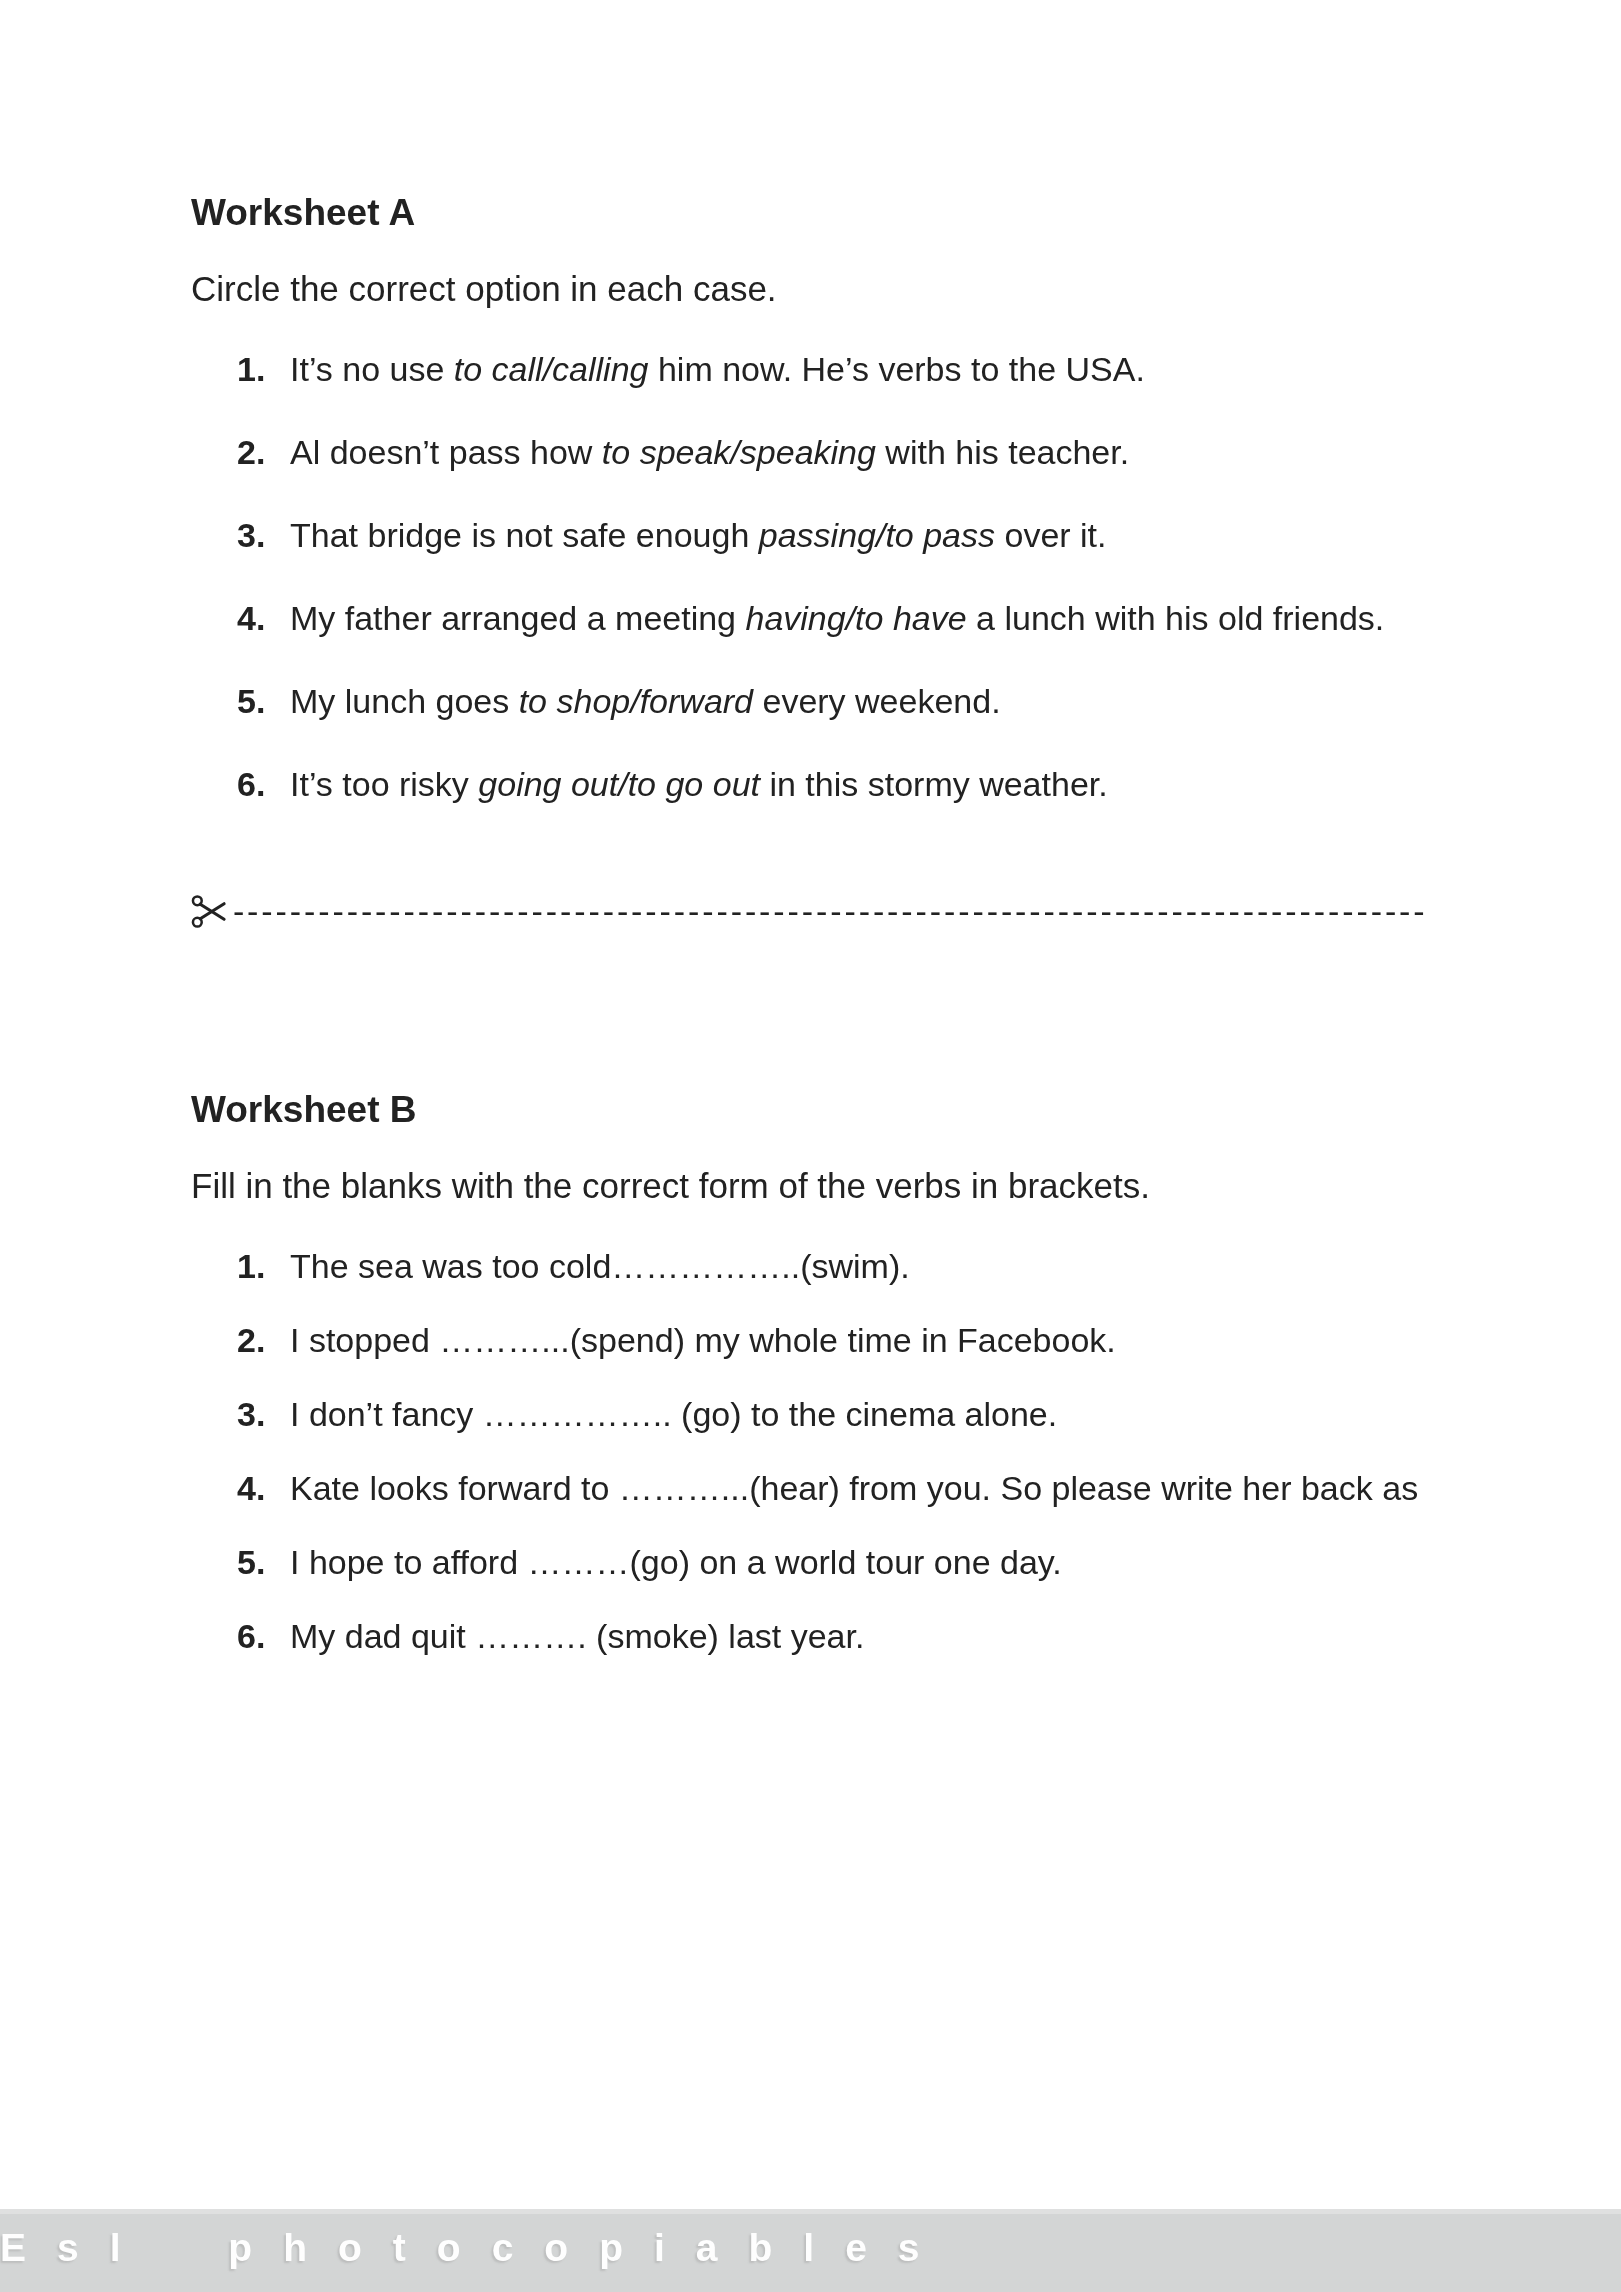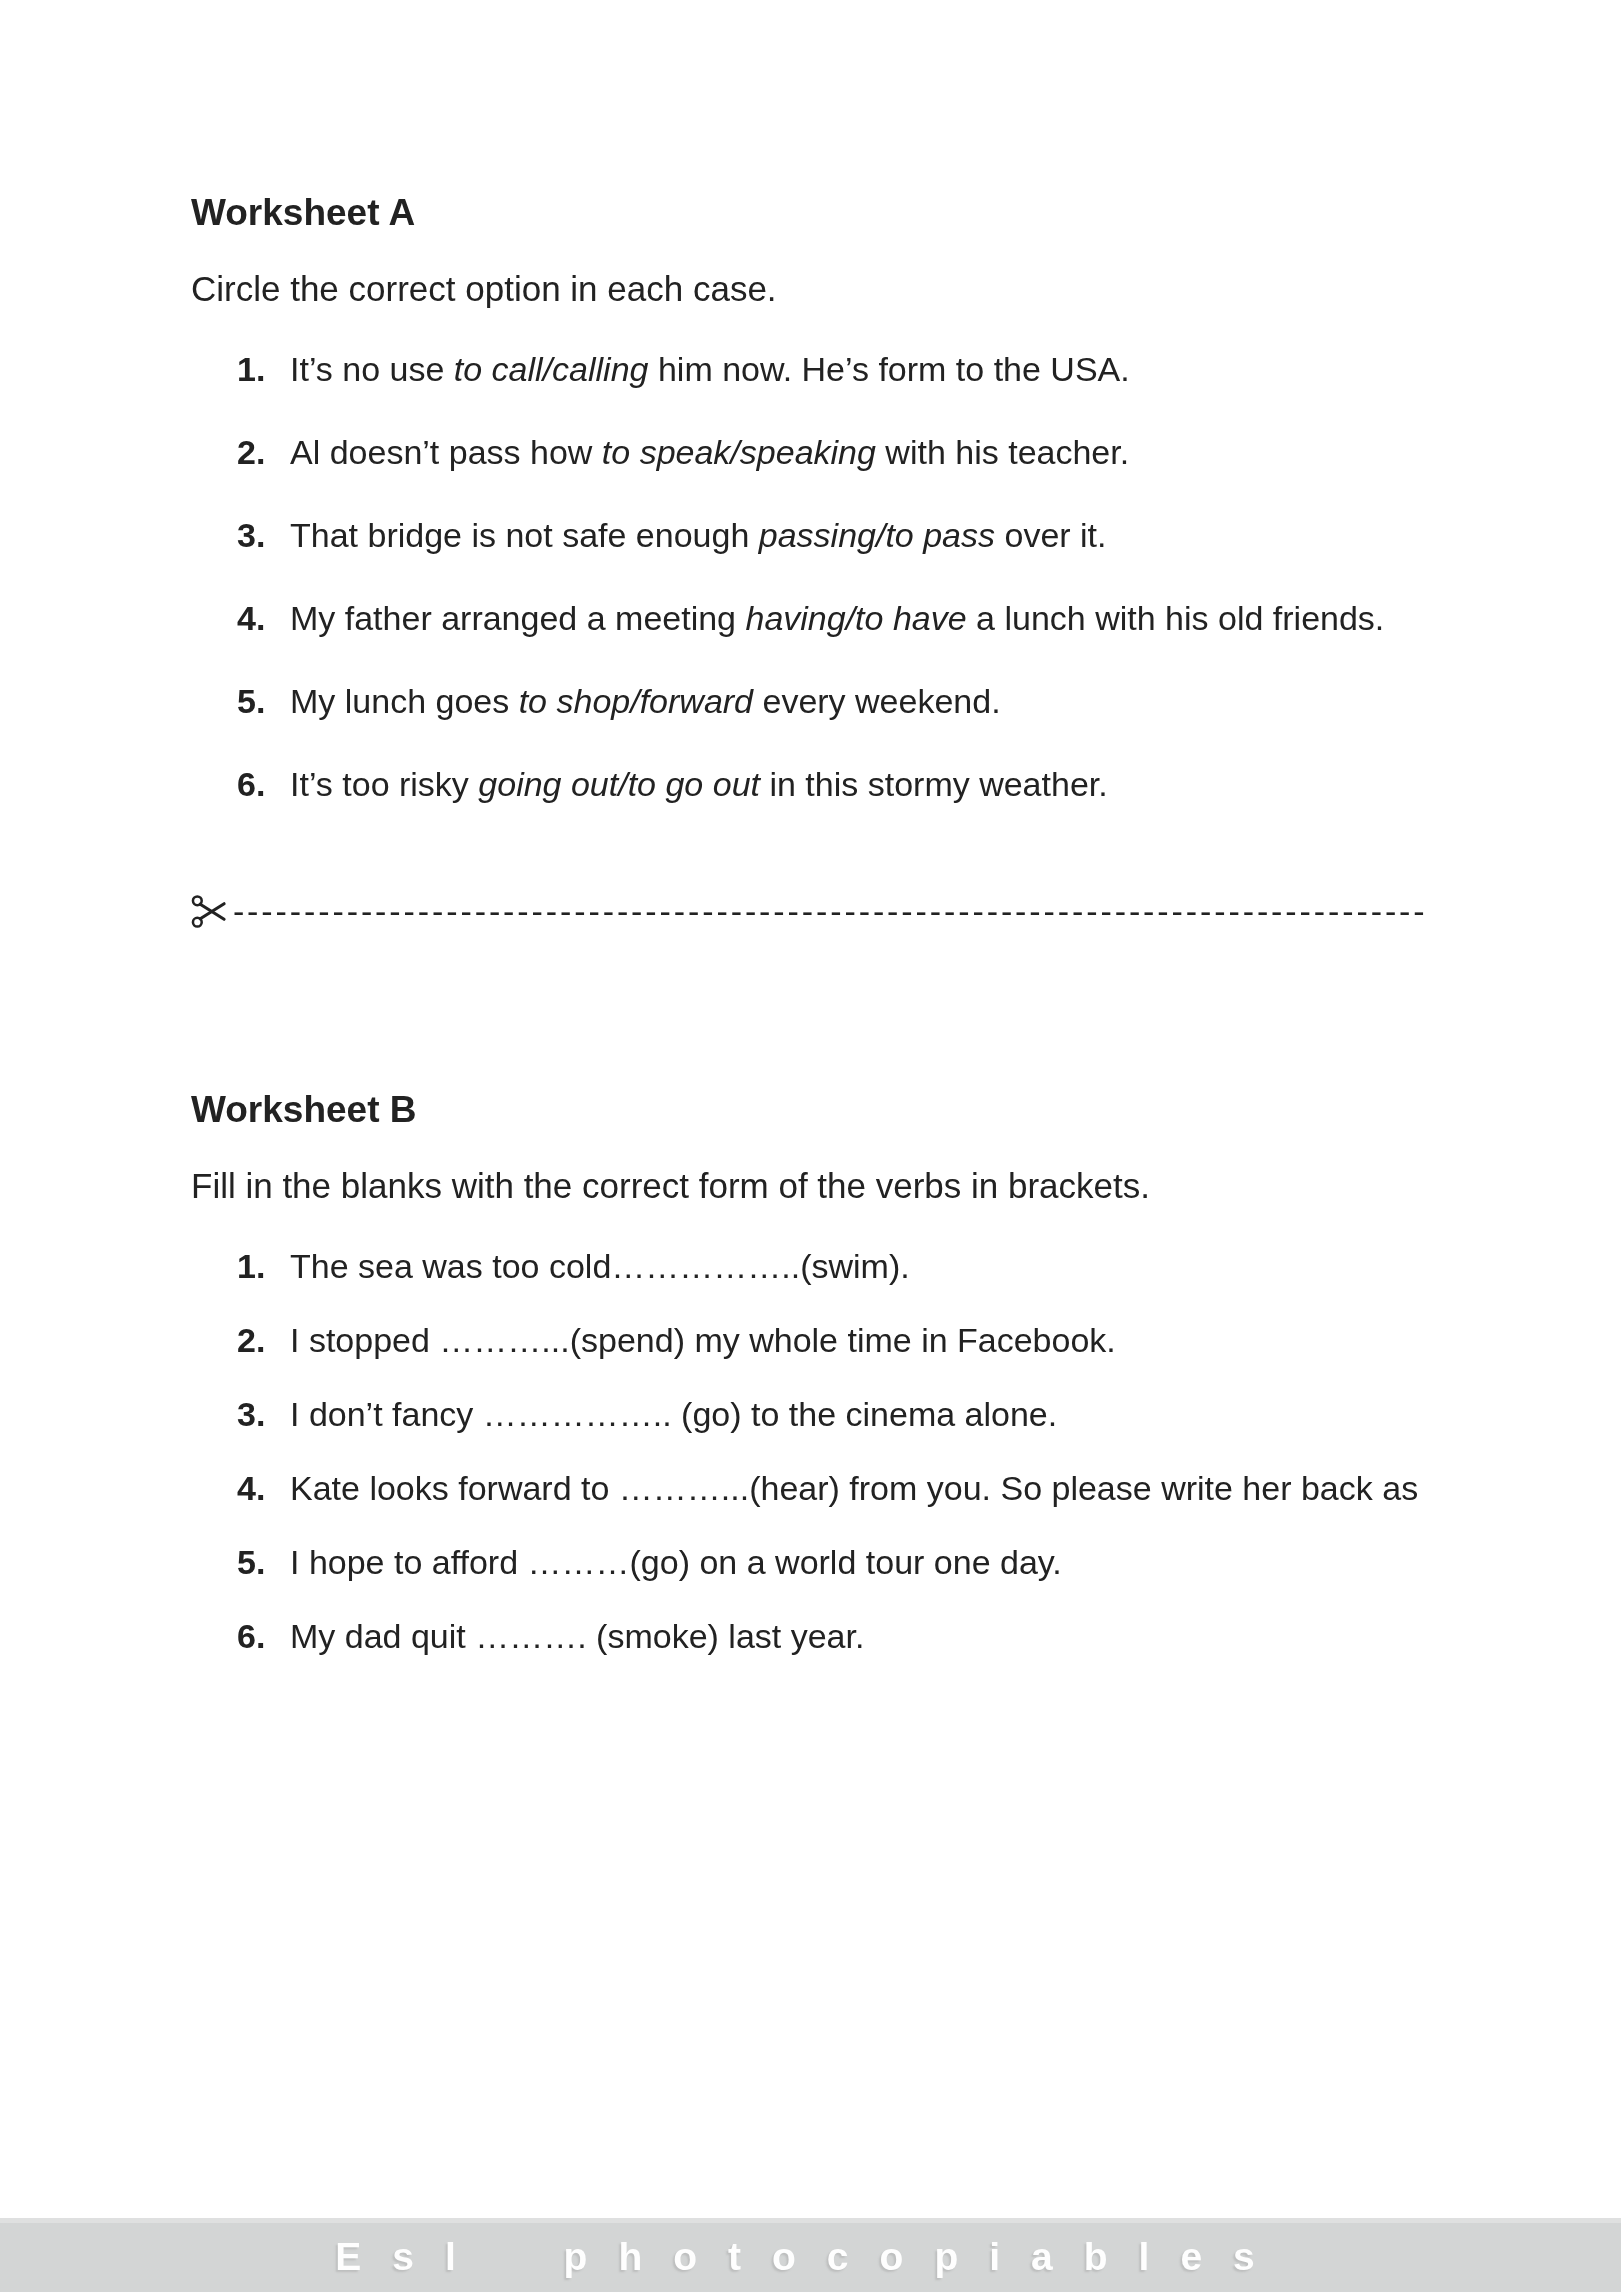--- a/index.html
+++ b/index.html
@@ -54,25 +54,25 @@
     white-space: nowrap;
     font-size: 34px;
     letter-spacing: 2.9px;
     color: #222222;
   }
   .footer {
     position: absolute;
     left: 0;
     right: 0;
     bottom: 0;
-    height: 75px;
+    height: 84px;
     background: #d3d5d5;
     border-top: 5.9px solid #dfe0e0;
     box-sizing: border-box;
-    text-align: center;
+    text-align: left;
   }
   .brand {
     display: inline-block;
     margin-top: 11.8px;
     font-size: 39px;
     font-weight: 700;
     color: #fefefe;
     letter-spacing: 31px;
     word-spacing: 35px;
     text-shadow: -2px 2px 2px rgba(150,150,150,0.35);
@@ -83,21 +83,21 @@
 
 <main class="page">
 
   <section>
     <div class="ws-title">Worksheet A</div>
     <p class="instruction">Circle the correct option in each case.</p>
 
     <ol class="items items-a">
       <li class="item">
         <span class="num">1.</span>
-        <span class="txt"><span>It’s no use </span><em>to call/calling</em><span> him now. He’s form to the USA.</span></span>
+        <span class="txt"><span>It’s no use </span><em>to call/calling</em><span> him now. He’s verbs to the USA.</span></span>
       </li>
       <li class="item">
         <span class="num">2.</span>
         <span class="txt"><span>Al doesn’t pass how </span><em>to speak/speaking</em><span> with his teacher.</span></span>
       </li>
       <li class="item">
         <span class="num">3.</span>
         <span class="txt"><span>That bridge is not safe enough </span><em>passing/to pass</em><span> over it.</span></span>
       </li>
       <li class="item">

